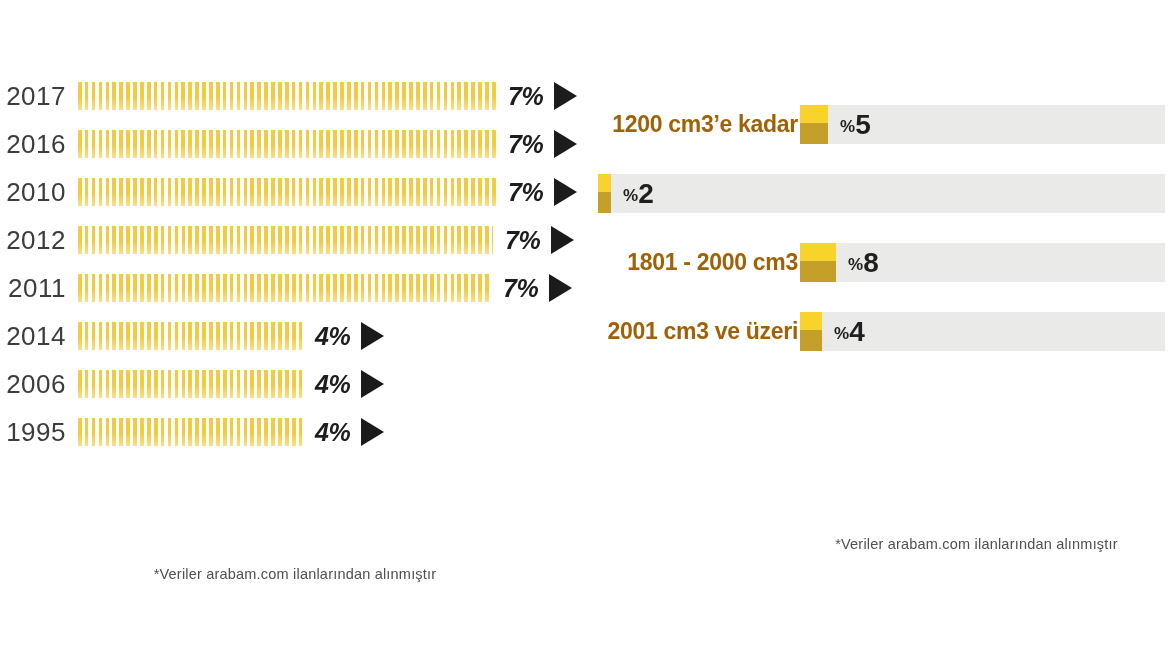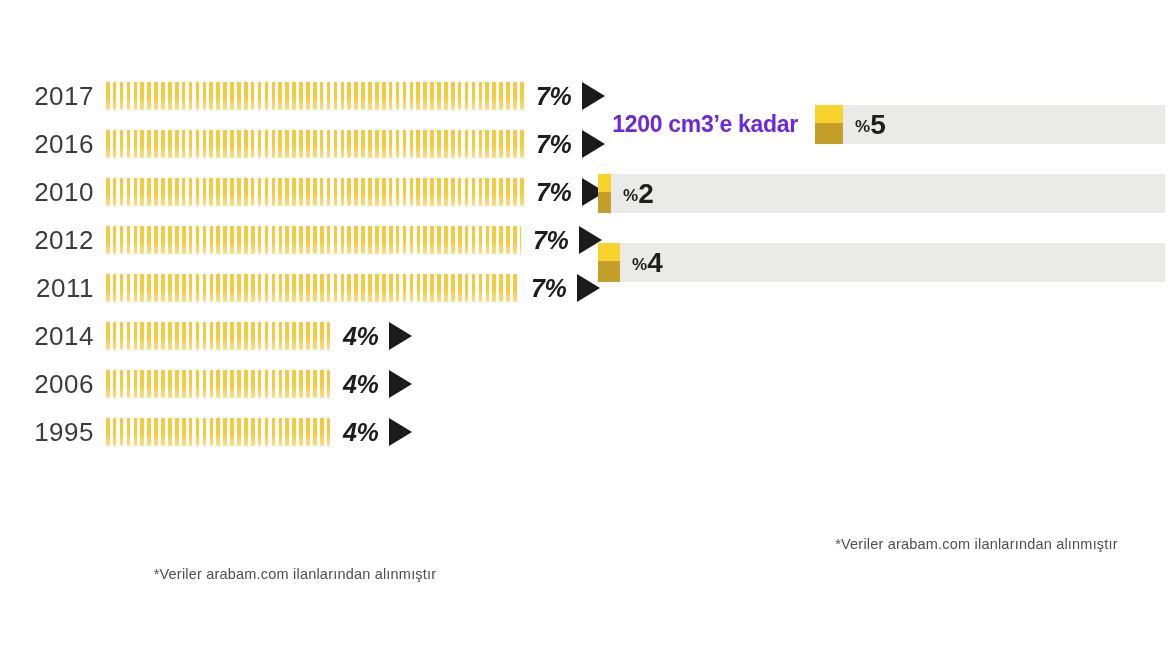--- a/index.html
+++ b/index.html
@@ -3,21 +3,21 @@
 <meta charset="utf-8">
 <style>
   html,body{margin:0;padding:0;}
   body{
     width:1170px;height:658px;position:relative;overflow:hidden;
     background:#ffffff;
     font-family:"Liberation Sans", sans-serif;
     -webkit-font-smoothing:antialiased;
   }
   
-  .left-chart{position:absolute;left:0;top:72;top:72px;width:600px;padding-left:28px;}
+  .left-chart{position:absolute;left:0;top:72;top:72px;width:600px;}
   .lrow{display:flex;align-items:center;height:48px;}
   .lrow .year{
     width:66px;text-align:right;margin-right:12px;flex:0 0 66px;
     font-size:26px;color:#3c3c3c;letter-spacing:0.5px;
   }
   .stripes{
     height:28px;border-radius:1px;
     background-image:
       linear-gradient(to bottom, rgba(255,255,255,0) 55%, rgba(255,255,255,0.40) 100%),
       repeating-linear-gradient(90deg, #F3CB41 0px, #F3CB41 3.6px, rgba(0,0,0,0) 3.6px, rgba(0,0,0,0) 6.9px);
@@ -33,22 +33,22 @@
     border-bottom:14px solid transparent;
   }
   .lfoot{
     position:absolute;left:0;top:566px;width:590px;text-align:center;
     font-size:14.5px;color:#4f4f4f;letter-spacing:0.2px;
   }
   
   .right-chart{position:absolute;left:598px;top:105px;width:567px;}
   .rrow{display:flex;align-items:center;height:39px;margin-bottom:30px;}
   .rrow .rlabel{
-    flex:0 0 200px;width:200px;text-align:right;margin-right:17px;
-    font-weight:700;font-size:23px;color:#6d28d9;letter-spacing:-0.3px;white-space:nowrap;
+    flex:0 0 200px;width:200px;text-align:right;margin-right:2px;
+    font-weight:700;font-size:23px;color:#a16207;letter-spacing:-0.3px;white-space:nowrap;
   }
   .track{
     flex:1;height:39px;background:#EAEAE8;position:relative;
     display:flex;align-items:center;
   }
   .rbar{
     height:39px;flex:0 0 auto;
     background:linear-gradient(to bottom, #F8D32B 0%, #F8D32B 47%, #C4A02B 47%, #C4A02B 100%);
   }
   .rpct{margin-left:12px;white-space:nowrap;color:#1f1f1f;}
@@ -123,19 +123,27 @@
         <div class="rpct"><span class="sym">%</span><span class="num">5</span></div>
       </div>
     </div>
     <div class="rrow">
       <div class="track">
         <div class="rbar" style="width: 13px;"></div>
         <div class="rpct"><span class="sym">%</span><span class="num">2</span></div>
       </div>
     </div>
     <div class="rrow">
+      <div class="rlabel">1801 - 2000 cm3</div>
+      <div class="track">
+        <div class="rbar" style="width: 36px;"></div>
+        <div class="rpct"><span class="sym">%</span><span class="num">8</span></div>
+      </div>
+    </div>
+    <div class="rrow">
+      <div class="rlabel">2001 cm3 ve üzeri</div>
       <div class="track">
         <div class="rbar" style="width: 22px;"></div>
         <div class="rpct"><span class="sym">%</span><span class="num">4</span></div>
       </div>
     </div>
   </div>
 <div class="rfoot">*Veriler arabam.com ilanlarından alınmıştır</div>
 
 </body></html>

